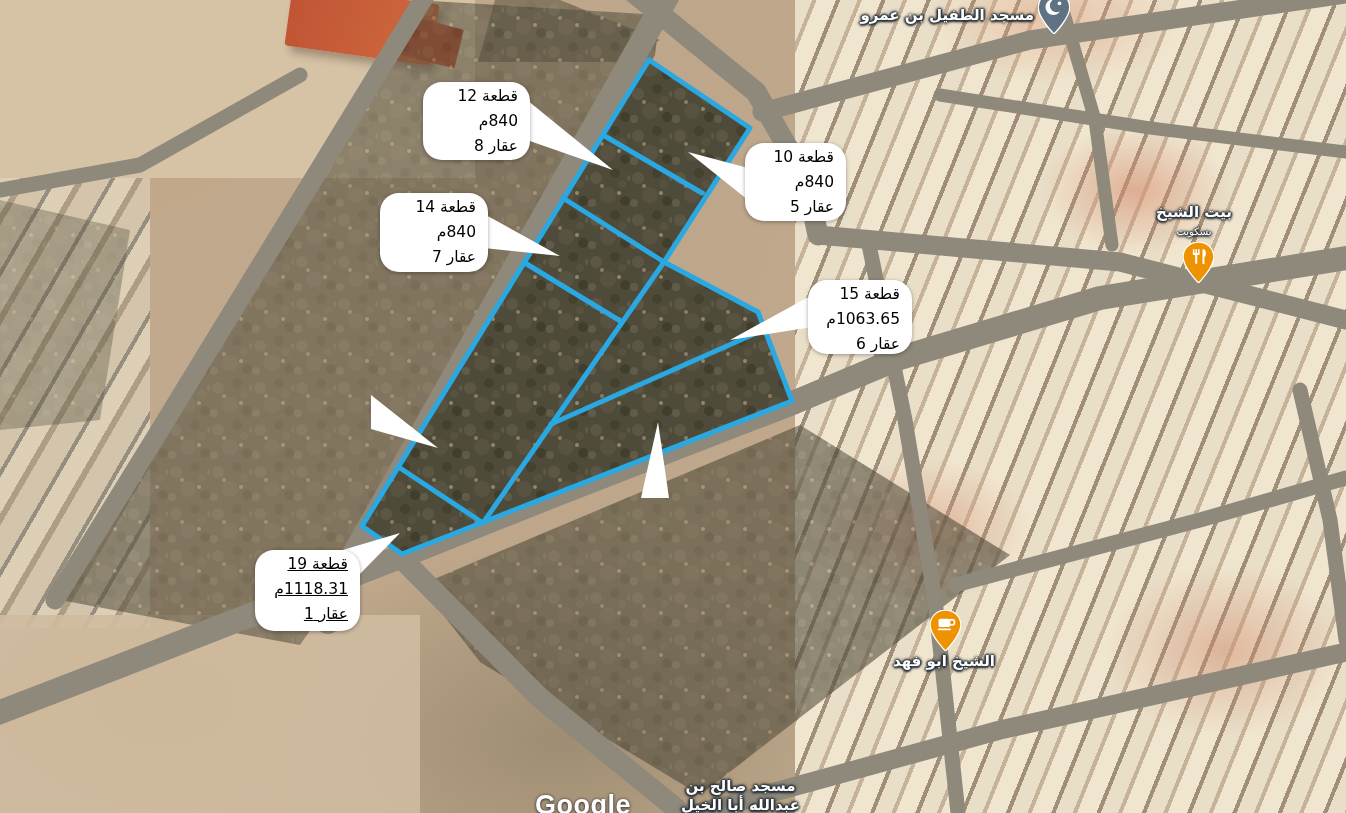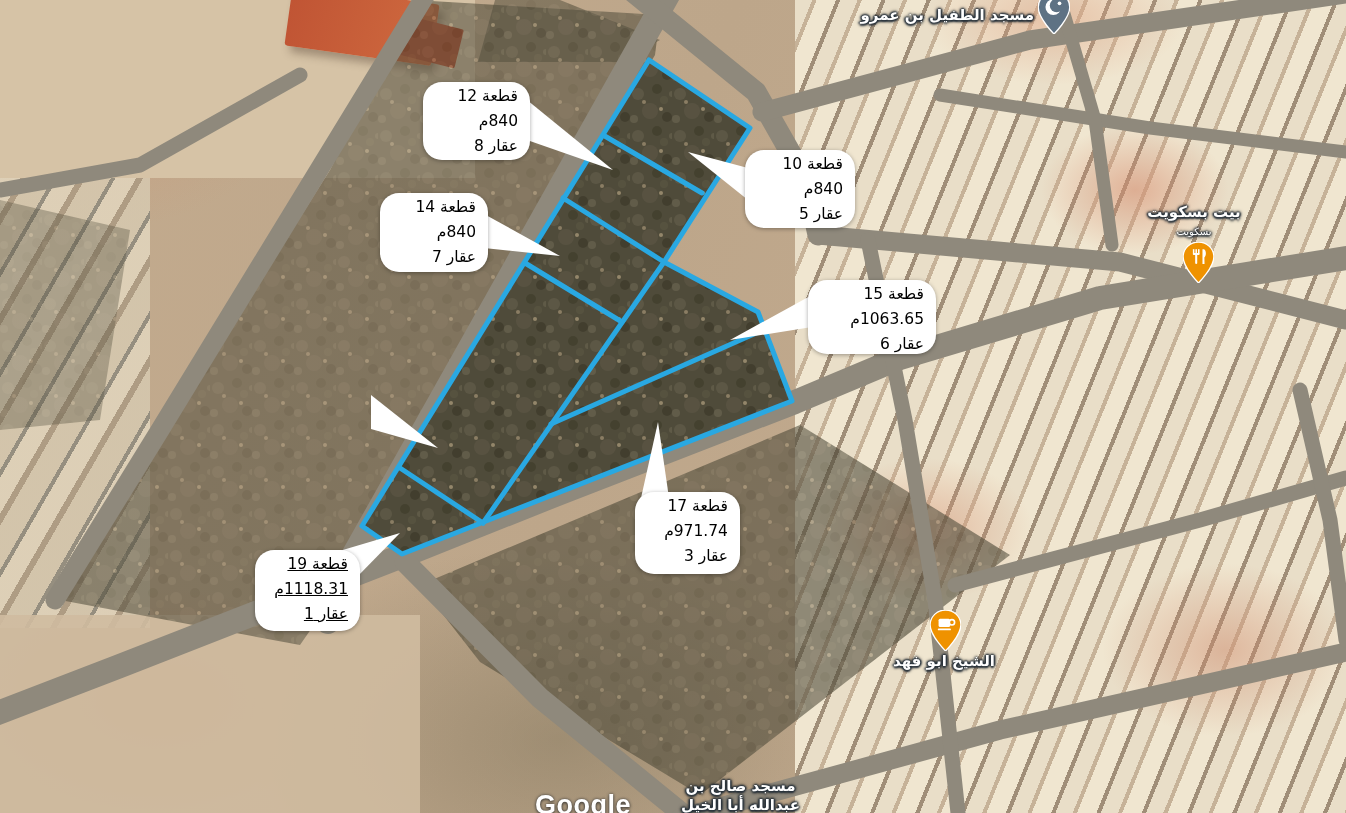--- a/index.html
+++ b/index.html
@@ -119,39 +119,34 @@
       <polygon points="641,498 669,498 658,422"></polygon>
       <polygon points="336,552 356,578 400,533"></polygon>
     </g>
   </svg>
 
   <div class="callout" style="left:423px;top:82px;width:107px;height:78px;">
     <div>قطعة 12</div>
     <div>840م</div>
     <div>عقار 8</div>
   </div>
-  <div class="callout" style="left:745px;top:150px;width:110px;height:78px;padding-left:20px;">
+  <div class="callout" style="left:745px;top:143px;width:101px;height:78px;padding-left:20px;">
     <div>قطعة 10</div>
     <div>840م</div>
     <div>عقار 5</div>
   </div>
   <div class="callout" style="left:380px;top:193px;width:108px;height:79px;">
     <div>قطعة 14</div>
     <div>840م</div>
     <div>عقار 7</div>
   </div>
-  <div class="callout" style="left:808px;top:280px;width:128px;height:74px;">
+  <div class="callout" style="left:808px;top:280px;width:104px;height:74px;">
     <div>قطعة 15</div>
     <div>1063.65م</div>
     <div>عقار 6</div>
-  </div>
-  <div class="callout" style="left:635px;top:492px;width:105px;height:82px;">
-    <div>قطعة 17</div>
-    <div>971.74م</div>
-    <div>عقار 3</div>
   </div>
   <div class="callout" style="left:255px;top:550px;width:105px;height:81px;text-decoration:underline;">
     <div>قطعة 19</div>
     <div>1118.31م</div>
     <div>عقار 1</div>
   </div>
 
   <svg class="pin" style="left:1038px;top:-8px;" width="32" height="42" viewBox="0 0 24 32">
     <path d="M12 0C5.4 0 0 5.2 0 11.6 0 20 12 32 12 32s12-12 12-20.4C24 5.2 18.6 0 12 0z" fill="#5e7284" stroke="#ffffff" stroke-width="1"></path>
     <circle cx="11.5" cy="11.5" r="6" fill="#ffffff"></circle>
@@ -175,21 +170,21 @@
       <rect x="6.6" y="6.8" width="9" height="6.4" rx="1.2"></rect>
       <circle cx="17" cy="9.6" r="2.1" fill="none" stroke="#ffffff" stroke-width="1.3"></circle>
       <rect x="6" y="14.4" width="10.2" height="1.5" rx="0.7"></rect>
     </g>
   </svg>
 
   <div class="poi-label" style="right:312px;top:6px;text-align:right;margin-left:28px;">
     <span>مسجد الطفيل بن عمرو</span>
   </div>
   <div class="poi-label" style="left:1146px;top:203px;width:96px;text-align:center;">
-    <div>بيت بسكويت</div>
+    <div>بيت الشيخ</div>
     <div class="sub">بسكويت</div>
   </div>
   <div class="poi-label" style="left:893px;top:652px;width:115px;text-align:left;">
     <span>الشيخ ابو فهد</span>
   </div>
   <div class="poi-label" style="left:668px;top:777px;width:145px;text-align:center;">
     <div>مسجد صالح بن</div>
     <div>عبدالله أبا الخيل</div>
   </div>
 

